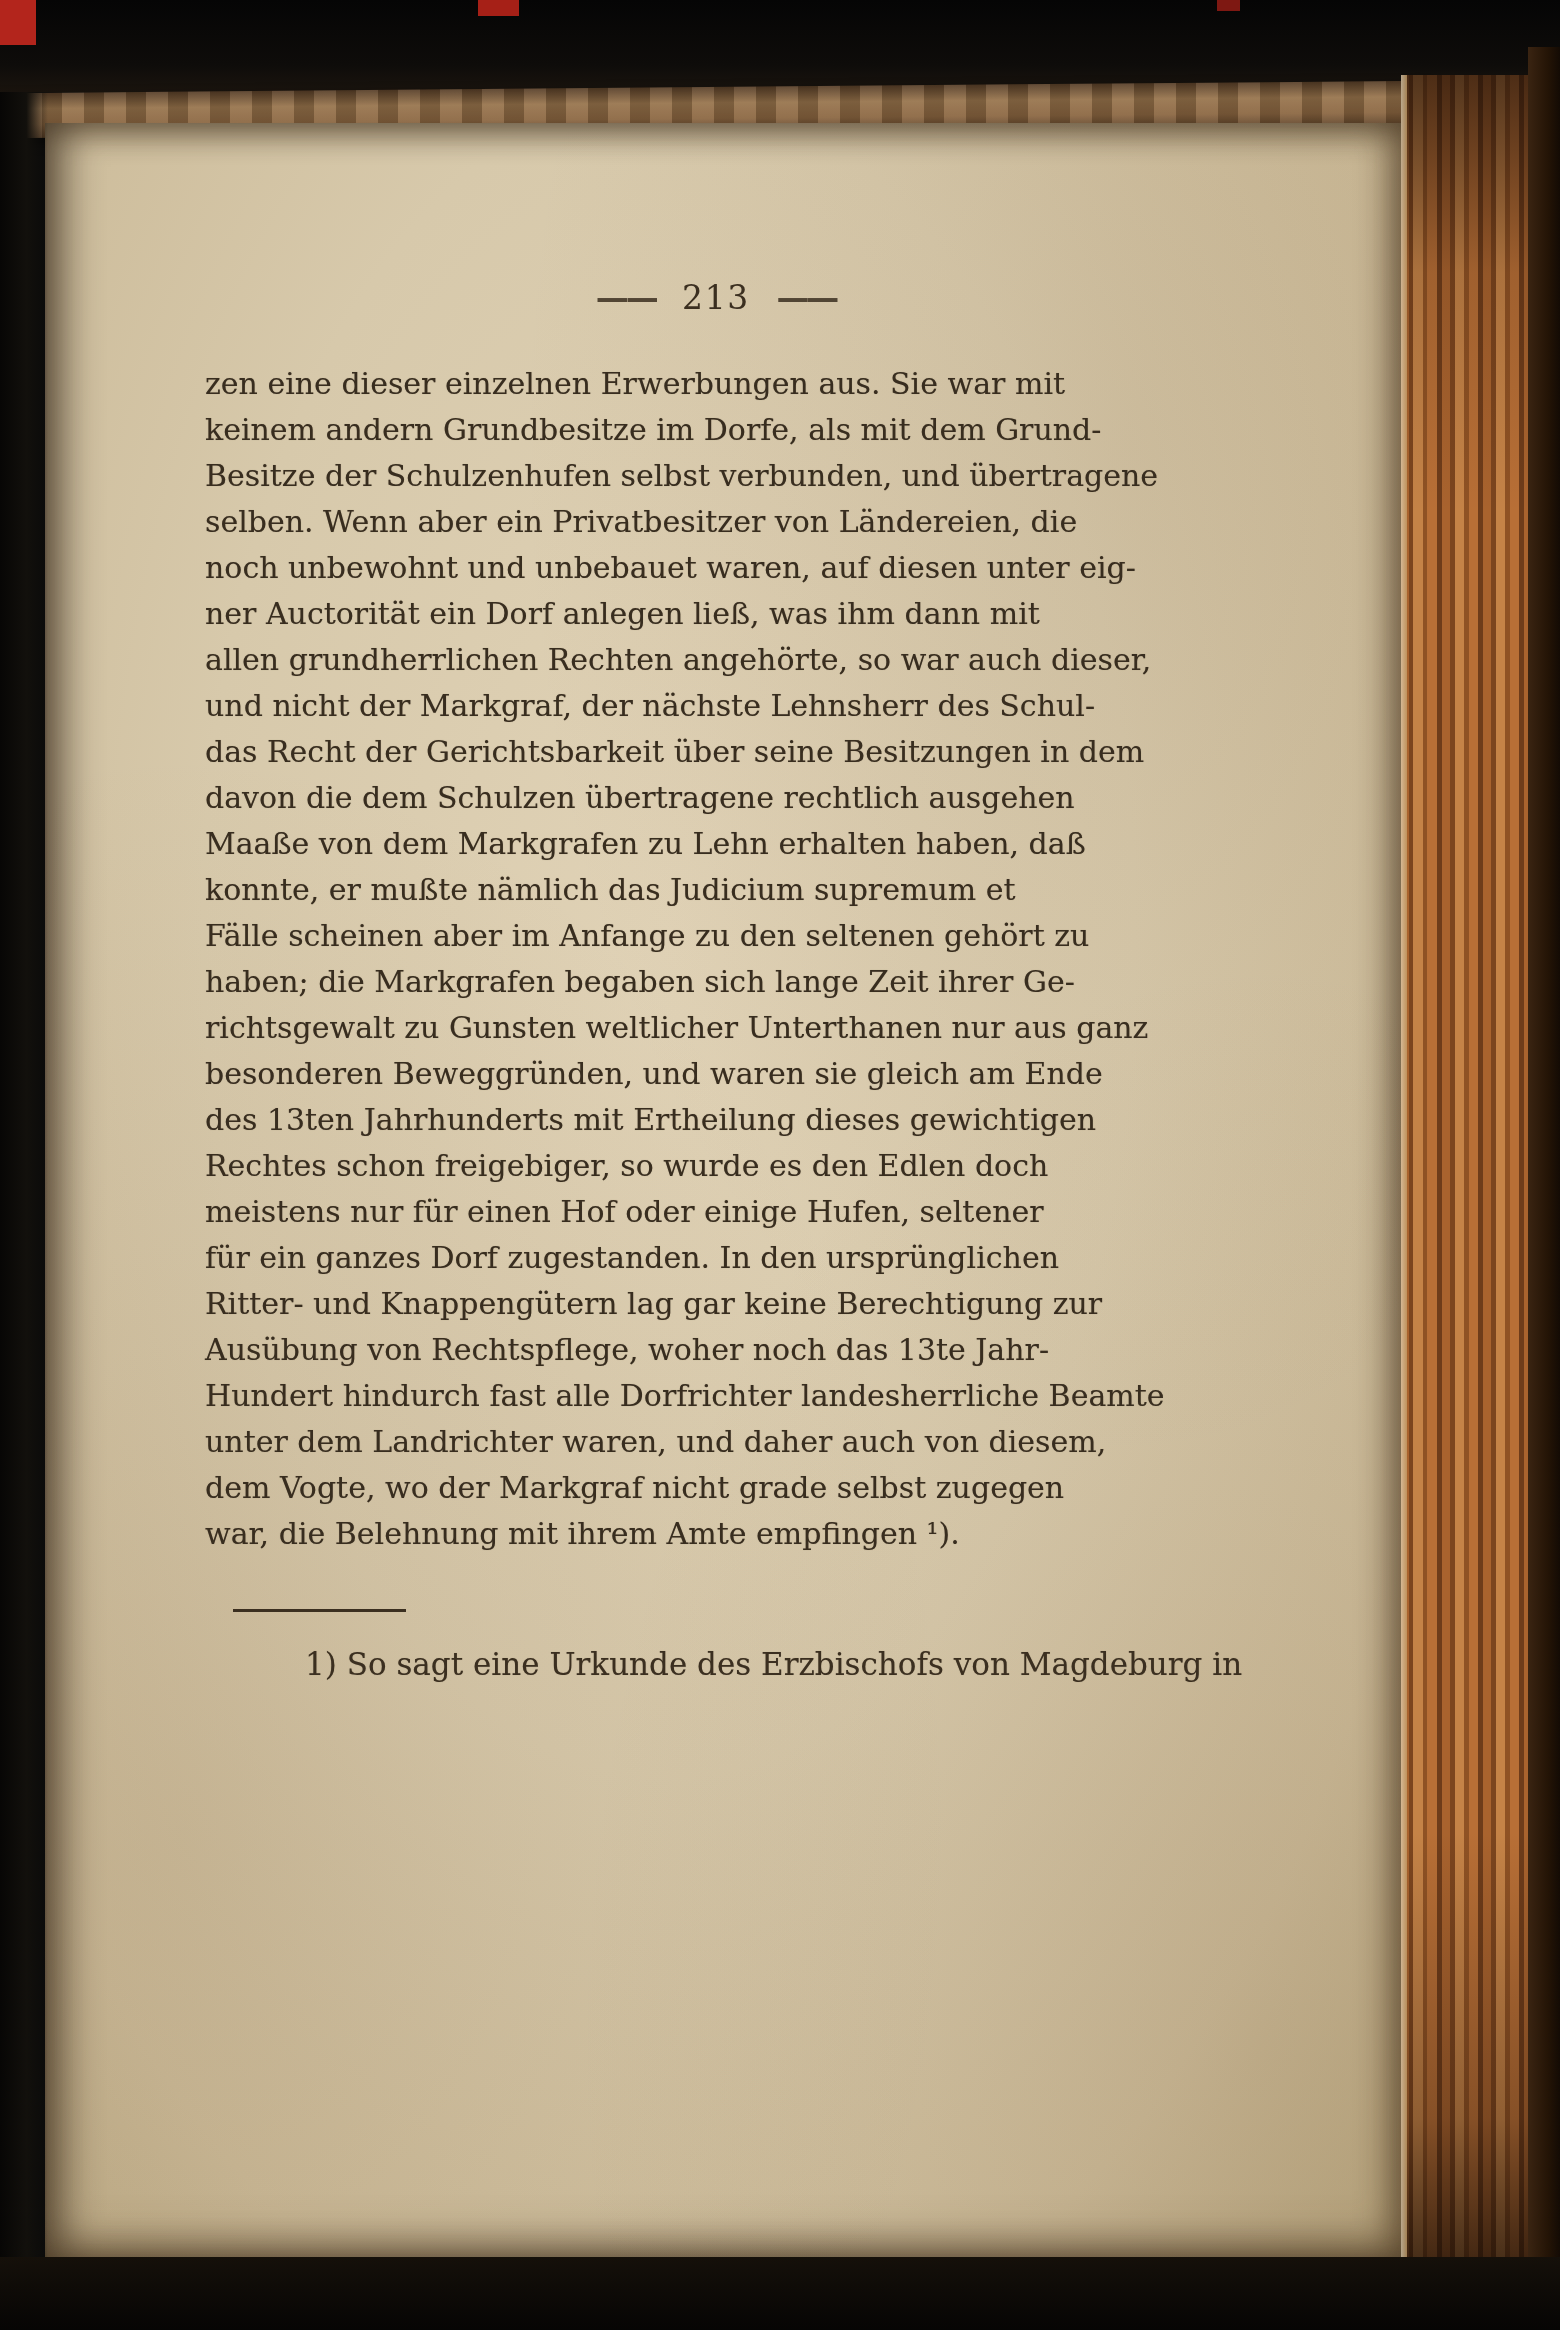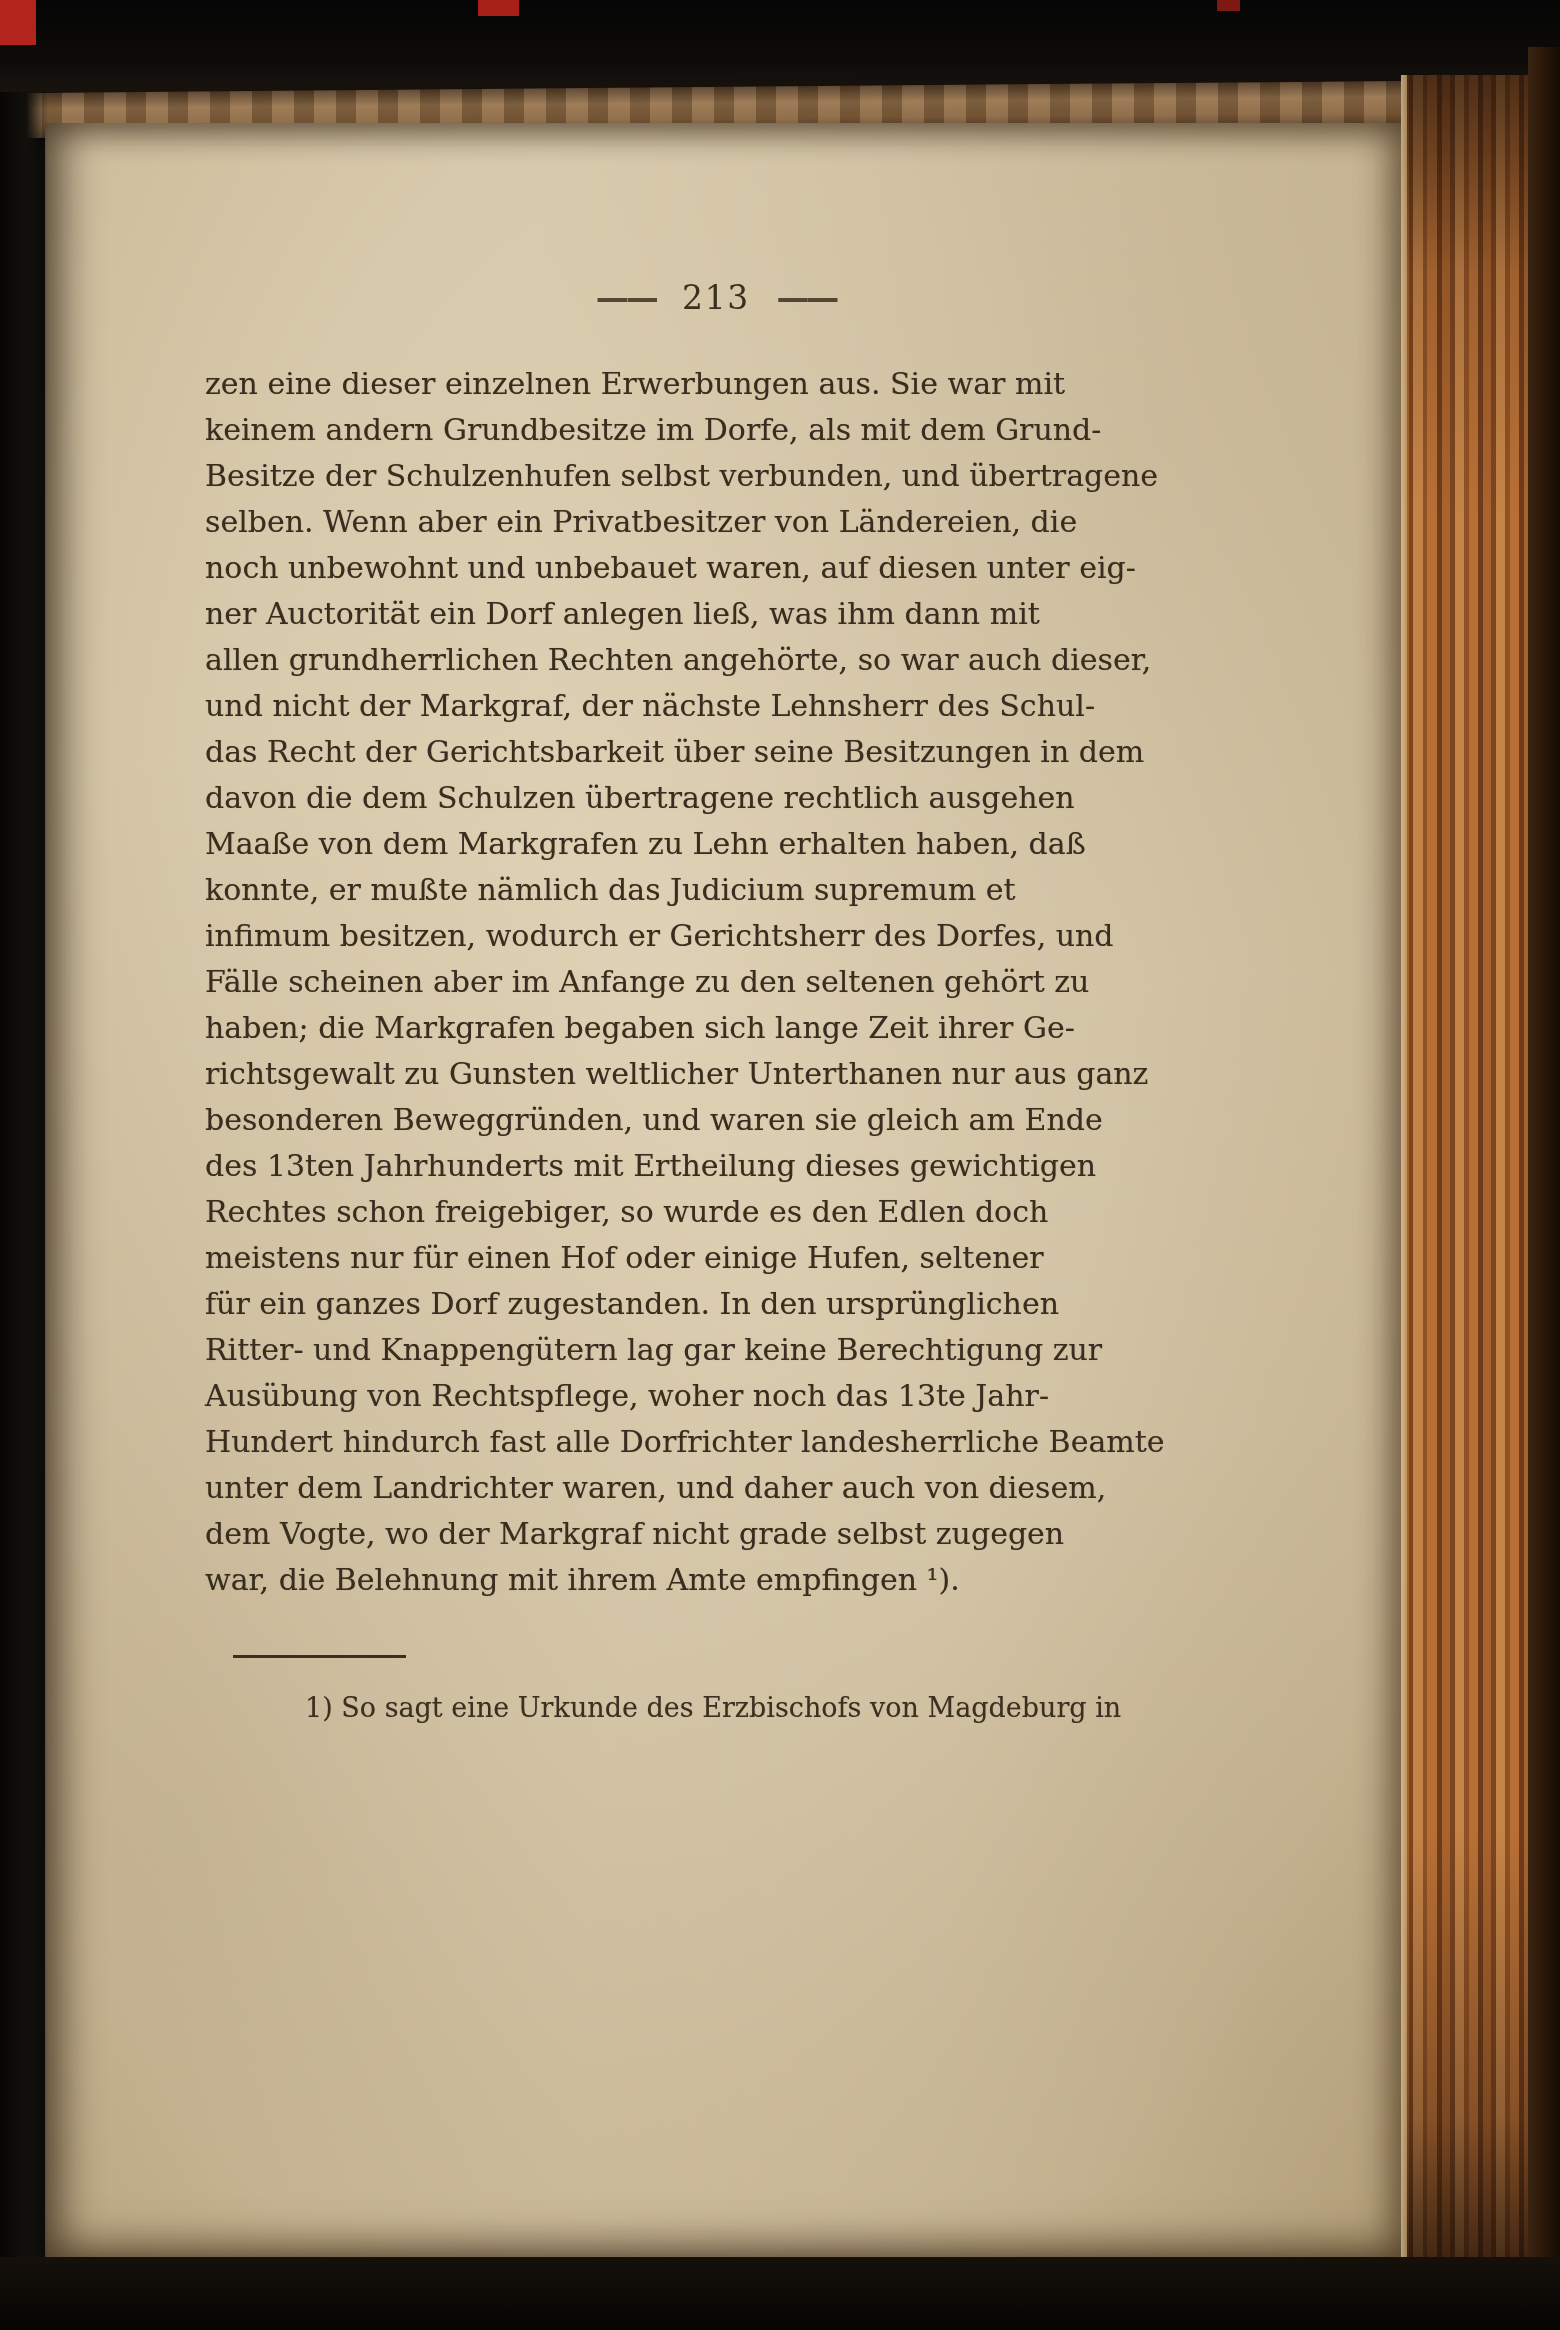--- a/index.html
+++ b/index.html
@@ -66,23 +66,24 @@
     color:#382d1f;
     text-shadow:0 0 0.8px rgba(56,45,31,.35);
   }
   .body-text .line{white-space:nowrap;}
   .footnote-rule{
     margin-top:52px;margin-left:28px;
     width:173px;height:0;border-top:3.1px solid #3b2f20;
   }
   .footnote{
     margin-top:34px;margin-left:100px;
-    font-size:27px;color:#3b2f20;
+    font-size:31px;color:#3b2f20;
     text-shadow:0 0 0.8px rgba(56,45,31,.3);
     white-space:nowrap;
+    text-align:right;
   }
   
   .fore-edge{
     position:absolute;left:1401px;top:75px;width:131px;height:2196px;
     background:
       repeating-linear-gradient(90deg,
         #a9632e 0 7.8px, #7c451e 7.8px 12.5px, #c58347 12.5px 22px,
         #8f5224 22px 26.5px, #b86f36 26.5px 36px, #6e3c1a 36px 41px);
   }
   .fore-edge::before{
@@ -137,21 +138,20 @@
         <div class="line">Besitze der Schulzenhufen selbst verbunden, und übertragene</div>
         <div class="line">selben.  Wenn aber ein Privatbesitzer von Ländereien, die</div>
         <div class="line">noch unbewohnt und unbebauet waren, auf diesen unter eig-</div>
         <div class="line">ner Auctorität ein Dorf anlegen ließ, was ihm dann mit</div>
         <div class="line">allen grundherrlichen Rechten angehörte, so war auch dieser,</div>
         <div class="line">und nicht der Markgraf, der nächste Lehnsherr des Schul-</div>
         <div class="line">das Recht der Gerichtsbarkeit über seine Besitzungen in dem</div>
         <div class="line">davon die dem Schulzen übertragene rechtlich ausgehen</div>
         <div class="line">Maaße von dem Markgrafen zu Lehn erhalten haben, daß</div>
         <div class="line">konnte, er mußte nämlich das Judicium supremum et</div>
-        <div class="line">infimum besitzen, wodurch er Gerichtsherr des Dorfes, und</div>
         <div class="line">Fälle scheinen aber im Anfange zu den seltenen gehört zu</div>
         <div class="line">haben; die Markgrafen begaben sich lange Zeit ihrer Ge-</div>
         <div class="line">richtsgewalt zu Gunsten weltlicher Unterthanen nur aus ganz</div>
         <div class="line">besonderen Beweggründen, und waren sie gleich am Ende</div>
         <div class="line">des 13ten Jahrhunderts mit Ertheilung dieses gewichtigen</div>
         <div class="line">Rechtes schon freigebiger, so wurde es den Edlen doch</div>
         <div class="line">meistens nur für einen Hof oder einige Hufen, seltener</div>
         <div class="line">für ein ganzes Dorf zugestanden.  In den ursprünglichen</div>
         <div class="line">Ritter- und Knappengütern lag gar keine Berechtigung zur</div>
         <div class="line">Ausübung von Rechtspflege, woher noch das 13te Jahr-</div>

